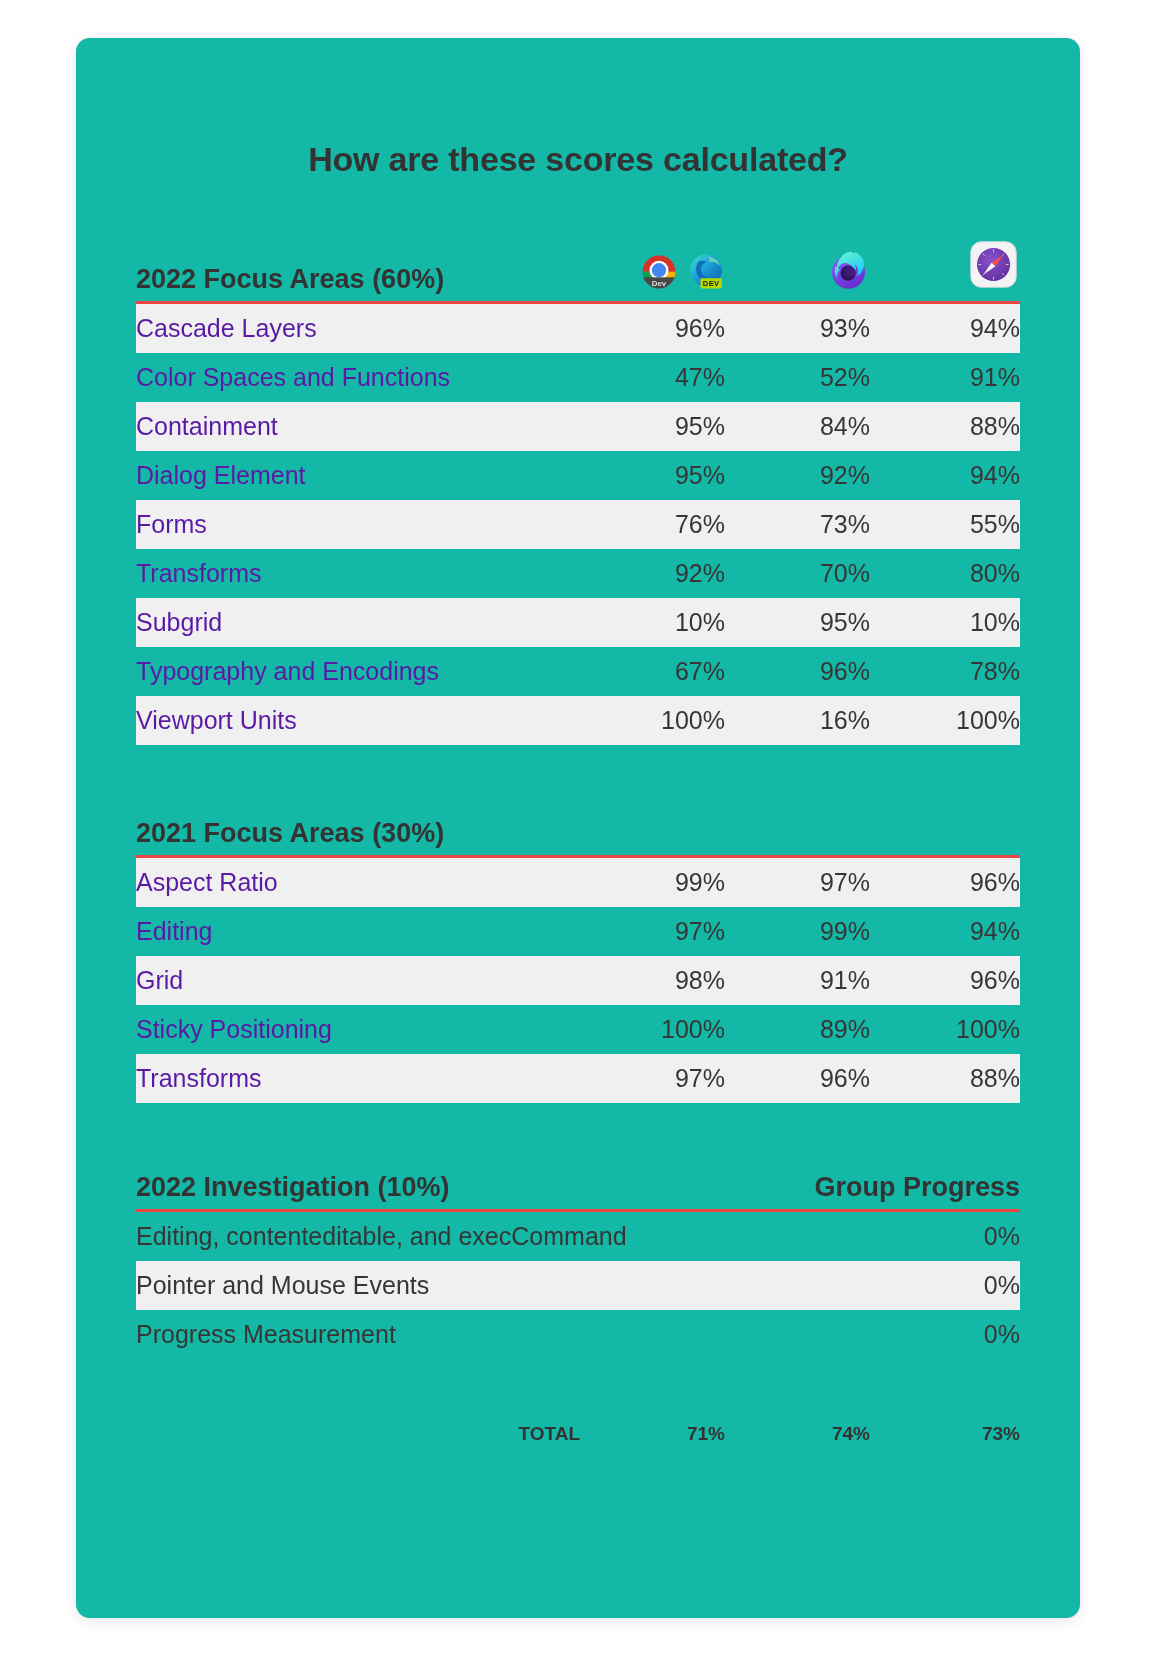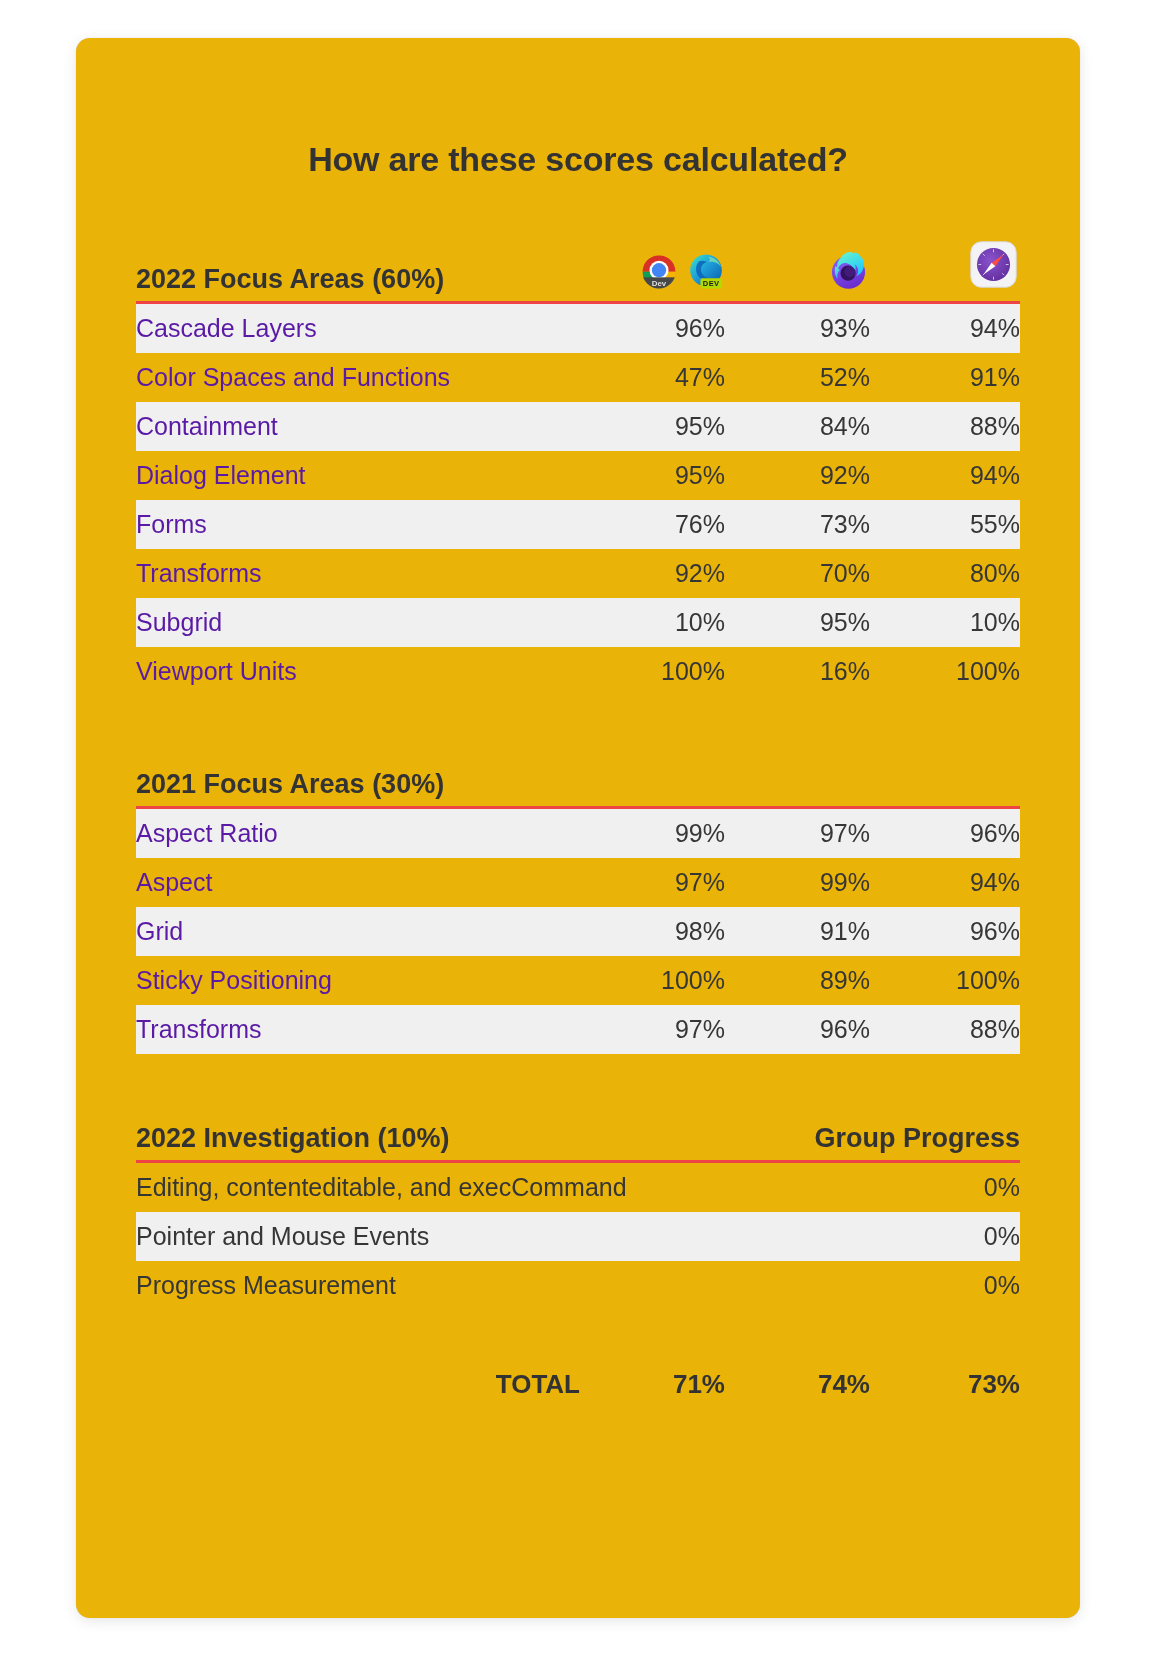--- a/index.html
+++ b/index.html
@@ -3,21 +3,21 @@
 <meta charset="utf-8">
 <style>
   html,body{margin:0;padding:0;background:#ffffff;}
   body{
     width:1156px;height:1656px;position:relative;
     font-family:"Liberation Sans",sans-serif;color:#363636;
     -webkit-font-smoothing:antialiased;
   }
   .card{
     position:absolute;left:76px;top:38px;width:1004px;height:1580px;
-    background:#eab308;border-radius:14px;
+    background:#14b8a6;border-radius:14px;
     box-shadow:0 0 1px rgba(0,0,0,.16),0 3px 14px rgba(0,0,0,.10);
     overflow:hidden;
   }
   .card-inner{padding:56px 60px 0 60px;}
   h1.page-title{
     margin:0;padding:40px 0 0 0;
     font-size:34px;line-height:50px;font-weight:bold;color:#333;
     text-align:center;letter-spacing:-.2px;
   }
   section.score-section{margin-top:54px;}
@@ -40,21 +40,21 @@
   thead th .pair svg{vertical-align:bottom;}
   thead th svg{vertical-align:bottom;}
   tbody td{height:49px;padding:0;vertical-align:middle;}
   td.cell-label{text-align:left;}
   td.cell-value{text-align:right;white-space:nowrap;}
   a.area-link{color:#5a1aa5;text-decoration:none;cursor:pointer;}
   table.stripe-odd tbody tr:nth-child(odd){background:#f0f0f0;}
   table.stripe-even tbody tr:nth-child(even){background:#f0f0f0;}
   table.total-table{
     width:100%;border-collapse:collapse;table-layout:fixed;
-    margin-top:50px;font-size:26px;font-weight:bold;color:#333;
+    margin-top:50px;font-size:19px;font-weight:bold;color:#333;
   }
   table.total-table td{height:49px;padding:0;}
   td.total-label{text-align:right;}
   td.total-value{text-align:right;white-space:nowrap;}
   .pair{display:inline-block;white-space:nowrap;}
   .pair .edge{margin-left:1px;}
 </style>
 </head>
 <body>
 
@@ -196,20 +196,26 @@
               <td class="cell-value">70%</td>
               <td class="cell-value">80%</td>
             </tr>
             <tr>
               <td class="cell-label"><a href="#" class="area-link">Subgrid</a></td>
               <td class="cell-value">10%</td>
               <td class="cell-value">95%</td>
               <td class="cell-value">10%</td>
             </tr>
             <tr>
+              <td class="cell-label"><a href="#" class="area-link">Typography and Encodings</a></td>
+              <td class="cell-value">67%</td>
+              <td class="cell-value">96%</td>
+              <td class="cell-value">78%</td>
+            </tr>
+            <tr>
               <td class="cell-label"><a href="#" class="area-link">Viewport Units</a></td>
               <td class="cell-value">100%</td>
               <td class="cell-value">16%</td>
               <td class="cell-value">100%</td>
             </tr>
           </tbody>
       </table>
     </section>
 
     <section class="score-section later">
@@ -229,21 +235,21 @@
           </tr>
         </thead>
         <tbody>
             <tr>
               <td class="cell-label"><a href="#" class="area-link">Aspect Ratio</a></td>
               <td class="cell-value">99%</td>
               <td class="cell-value">97%</td>
               <td class="cell-value">96%</td>
             </tr>
             <tr>
-              <td class="cell-label"><a href="#" class="area-link">Aspect</a></td>
+              <td class="cell-label"><a href="#" class="area-link">Editing</a></td>
               <td class="cell-value">97%</td>
               <td class="cell-value">99%</td>
               <td class="cell-value">94%</td>
             </tr>
             <tr>
               <td class="cell-label"><a href="#" class="area-link">Grid</a></td>
               <td class="cell-value">98%</td>
               <td class="cell-value">91%</td>
               <td class="cell-value">96%</td>
             </tr>

